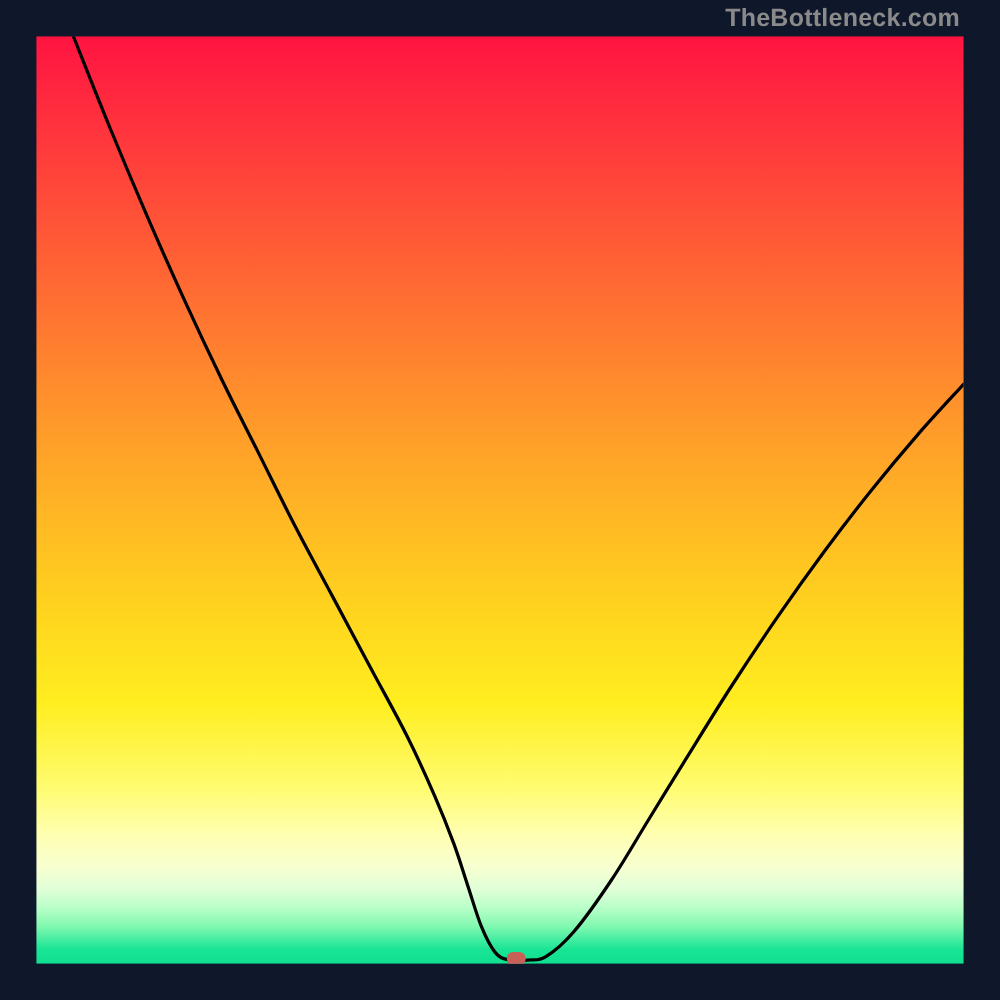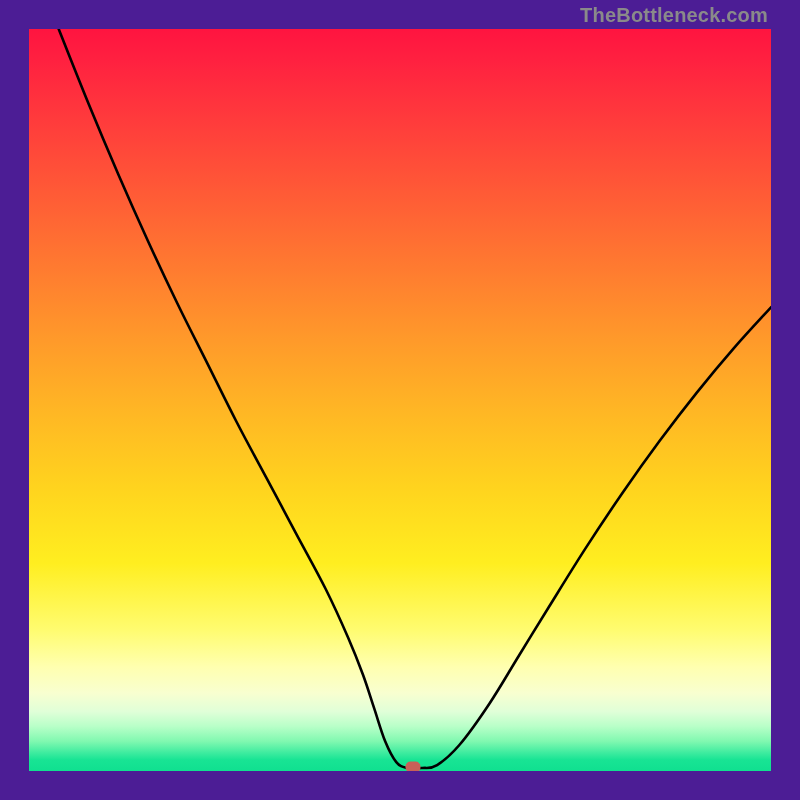--- a/index.html
+++ b/index.html
@@ -7,21 +7,21 @@
     padding: 0;
     width: 800px;
     height: 800px;
     background: #000;
     overflow: hidden;
   }
   .frame {
     position: relative;
     width: 800px;
     height: 800px;
-    background: #4c1d95;
+    background: #0f172a;
   }
   .plot-area {
     position: absolute;
     left: 29px;
     top: 29px;
     width: 742px;
     height: 742px;
     overflow: hidden;
   }
   .gradient-bg {

